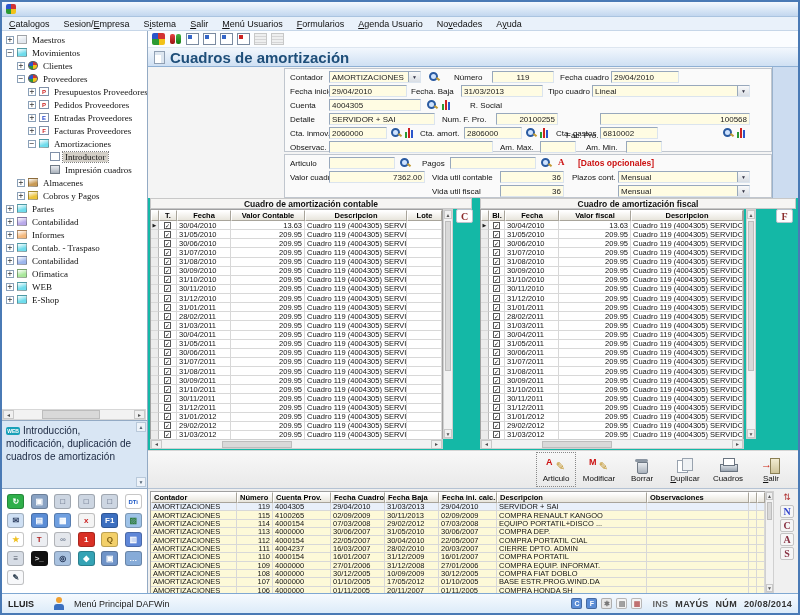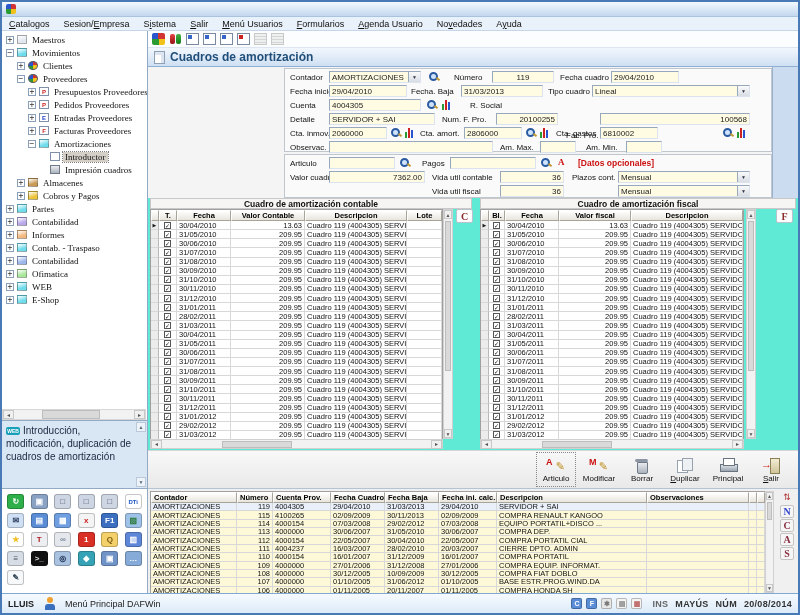--- a/index.html
+++ b/index.html
@@ -61,21 +61,21 @@
     background:linear-gradient(#e84444,#971111);border-radius:2px;}
   .ti-users::after{content:"";position:absolute;right:1px;top:1px;width:5px;height:10px;
     background:linear-gradient(#47b347,#117a11);border-radius:2px;}
   .ti-doc{background:#fff;border:1px solid #7a8aa0;}
   .ti-doc::before{content:"";position:absolute;left:1px;top:1px;width:4px;height:4px;background:#3566c8;}
   .ti-docr{background:#fff;border:1px solid #7a8aa0;}
   .ti-docr::before{content:"";position:absolute;left:1px;top:1px;width:4px;height:4px;background:#cc2222;}
   .ti-tbl{background:repeating-linear-gradient(#ececec 0 2px,#cccccc 2px 3px);border:1px solid #bbb;opacity:.8;}
   #mheader{position:absolute;left:0;top:17px;right:0;height:19px;display:flex;align-items:center;gap:5px;
     padding-left:6px;background:linear-gradient(#f2f7fd,#cfe0f3);border-bottom:1px solid #8fb0d4;
-    font-size:12px;font-weight:bold;color:#1e4e79;}
+    font-size:15px;font-weight:bold;color:#1e4e79;}
   .docico{width:11px;height:13px;background:#fff;border:1px solid #90a0b4;flex:none;
     box-shadow:inset -3px 3px 0 #dde6f0;}
 
   
   #formsec{position:absolute;left:0;top:36px;width:624px;height:131px;background:#f4f4f4;}
   #formstrip{position:absolute;left:624px;top:36px;right:0;height:131px;background:#ccdcf0;border-left:1px solid #9ab2cc;}
   .fgroup{position:absolute;border:1px solid #c0c6ce;background:#fafafa;}
   .flbl{position:absolute;font-size:8px;color:#111;white-space:nowrap;}
   .ffld{position:absolute;height:12px;background:#fffce3;border:1px solid;border-color:#98a8bc #dbe4ee #dbe4ee #98a8bc;
     font-size:8px;padding:1px 2px;color:#222;overflow:hidden;white-space:nowrap;}
@@ -89,21 +89,21 @@
     transform:rotate(40deg);}
   .ico-chart{position:absolute;width:10px;height:11px;
     background:linear-gradient(#cc2222,#cc2222) no-repeat 4px bottom/2px 10px;}
   .ico-chart::before{content:"";position:absolute;left:1px;bottom:0;width:2px;height:6px;background:#2a9a33;}
   .ico-chart::after{content:"";position:absolute;right:1px;bottom:0;width:2px;height:8px;background:#2a55cc;}
   .ico-A{position:absolute;font-size:9px;font-weight:bold;color:#cc1111;font-family:"Liberation Serif",serif;}
   .ico-A::before{content:"A";}
   .reds{position:absolute;font-size:8.5px;font-weight:bold;color:#cc1111;white-space:nowrap;}
 
   
-  #tablesec{position:absolute;left:0;top:167px;right:0;height:252px;background:#5eead4;}
+  #tablesec{position:absolute;left:0;top:167px;right:0;height:252px;background:#14b8a6;}
   .gtitle{position:absolute;top:0;height:11px;background:#f6f5f3;border:1px solid #c8c8c8;
     font-size:8.5px;font-weight:bold;text-align:center;color:#111;line-height:10px;}
   .grid{position:absolute;top:11px;background:#fff;border:1px solid #a0a0a0;}
   .g-hrow,.g-row{display:flex;}
   .g-hrow{height:11px;}
   .g-hcell{flex:none;background:linear-gradient(#ffffff,#e8e5dc);border:1px solid;border-color:#fff #a8a49a #a8a49a #fff;
     font-size:7.5px;font-weight:bold;text-align:center;overflow:hidden;white-space:nowrap;line-height:9px;}
   .g-body{display:flex;flex-direction:column;height:219px;}
   .g-row{flex:1;min-height:0;}
   .g-cell{flex:none;border-right:1px solid #d8d8d8;border-bottom:1px solid #d8d8d8;font-size:7.5px;
@@ -148,21 +148,21 @@
   .brow-sel{background:#e9f0fa;}
   .brow{background:#fdf9d8;}
   #sidepanel{position:absolute;right:2px;top:2px;width:18px;bottom:2px;}
   .sortico{width:14px;height:12px;margin:0 auto 2px;text-align:center;font-size:9px;color:#b03333;line-height:12px;}
   .sbtn{width:14px;height:13px;margin:0 auto 1px;background:#f6f6f6;border:1px solid #c4c4c4;border-radius:2px;
     font-family:"Liberation Serif",serif;font-size:10px;font-weight:bold;text-align:center;line-height:11px;cursor:pointer;}
 
   
   #statusbar{position:absolute;left:0;right:0;bottom:0;height:20px;background:linear-gradient(#f6fafe,#dcebf9);
     border-top:1px solid #7fa8d2;display:flex;align-items:center;font-size:9px;color:#222;padding:0 6px;}
-  #sb-user{font-weight:bold;margin-right:10px;}
+  #sb-user{font-weight:bold;margin-right:19px;}
   .avatar{width:11px;height:13px;position:relative;margin-right:10px;flex:none;}
   .avatar::before{content:"";position:absolute;left:3px;top:0;width:6px;height:6px;border-radius:50%;background:#f0a030;}
   .avatar::after{content:"";position:absolute;left:1px;bottom:0;width:10px;height:6px;border-radius:3px 3px 0 0;background:#3a6fc0;}
   #sb-right{margin-left:auto;display:flex;align-items:center;gap:4px;}
   .sico{width:11px;height:11px;border-radius:2px;border:1px solid rgba(0,0,0,.25);font-size:7px;font-weight:bold;
     display:flex;align-items:center;justify-content:center;}
   .sb-flags{color:#333;font-weight:bold;letter-spacing:.3px;margin-left:6px;display:flex;gap:7px;}
 </style>
 </head>
 <body>
@@ -942,21 +942,21 @@
         <div class="abtn">
           <div class="bi bi-del"></div>
           <span>Borrar</span>
         </div>
         <div class="abtn">
           <div class="bi bi-dup"></div>
           <span><u>D</u>uplicar</span>
         </div>
         <div class="abtn">
           <div class="bi bi-print"></div>
-          <span>Principal</span>
+          <span>Cuadros</span>
         </div>
         <div class="abtn">
           <div class="bi bi-exit"></div>
           <span><u>S</u>alir</span>
         </div>
       </div>
 
     <div id="gridsec">
       <div id="bgrid">
           <div class="g-hrow">
@@ -1088,21 +1088,21 @@
               <div class="g-cell" style="width: 102px; background: transparent;"></div>
               <div class="g-cell" style="width: 8px; background: transparent;"></div>
               <div class="g-cell" style="width: 8px; background: transparent;"></div>
               <div class="g-cell" style="width: 8px; background: transparent;"></div>
             </div>
             <div class="g-row brow">
               <div class="g-cell" style="width: 86px; background: transparent;">AMORTIZACIONES</div>
               <div class="g-cell num" style="width: 36px; background: transparent;">107</div>
               <div class="g-cell" style="width: 58px; background: transparent;">4000000</div>
               <div class="g-cell" style="width: 54px; background: transparent;">01/10/2005</div>
-              <div class="g-cell" style="width: 54px; background: transparent;">31/06/2012</div>
+              <div class="g-cell" style="width: 54px; background: transparent;">17/05/2012</div>
               <div class="g-cell" style="width: 58px; background: transparent;">01/10/2005</div>
               <div class="g-cell" style="width: 150px; background: transparent;">BASE ESTR.PROG.WIND.DA</div>
               <div class="g-cell" style="width: 102px; background: transparent;"></div>
               <div class="g-cell" style="width: 8px; background: transparent;"></div>
               <div class="g-cell" style="width: 8px; background: transparent;"></div>
               <div class="g-cell" style="width: 8px; background: transparent;"></div>
             </div>
             <div class="g-row brow">
               <div class="g-cell" style="width: 86px; background: transparent;">AMORTIZACIONES</div>
               <div class="g-cell num" style="width: 36px; background: transparent;">106</div>

